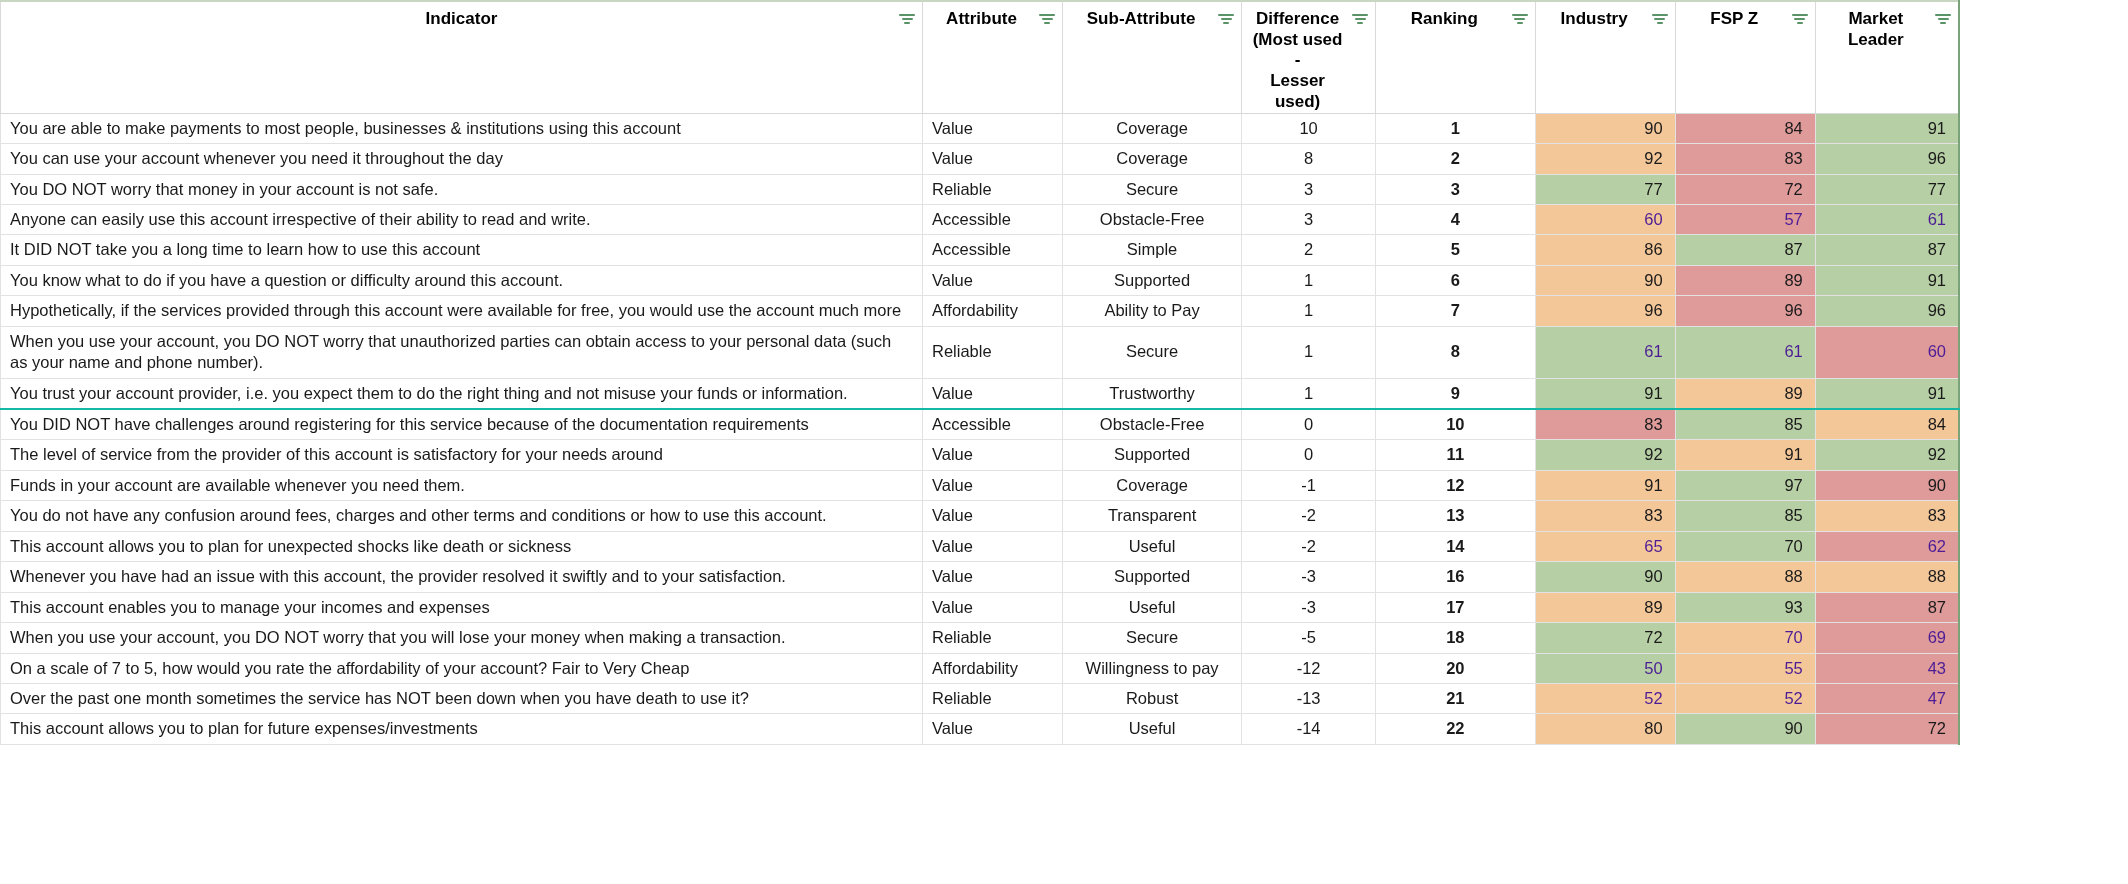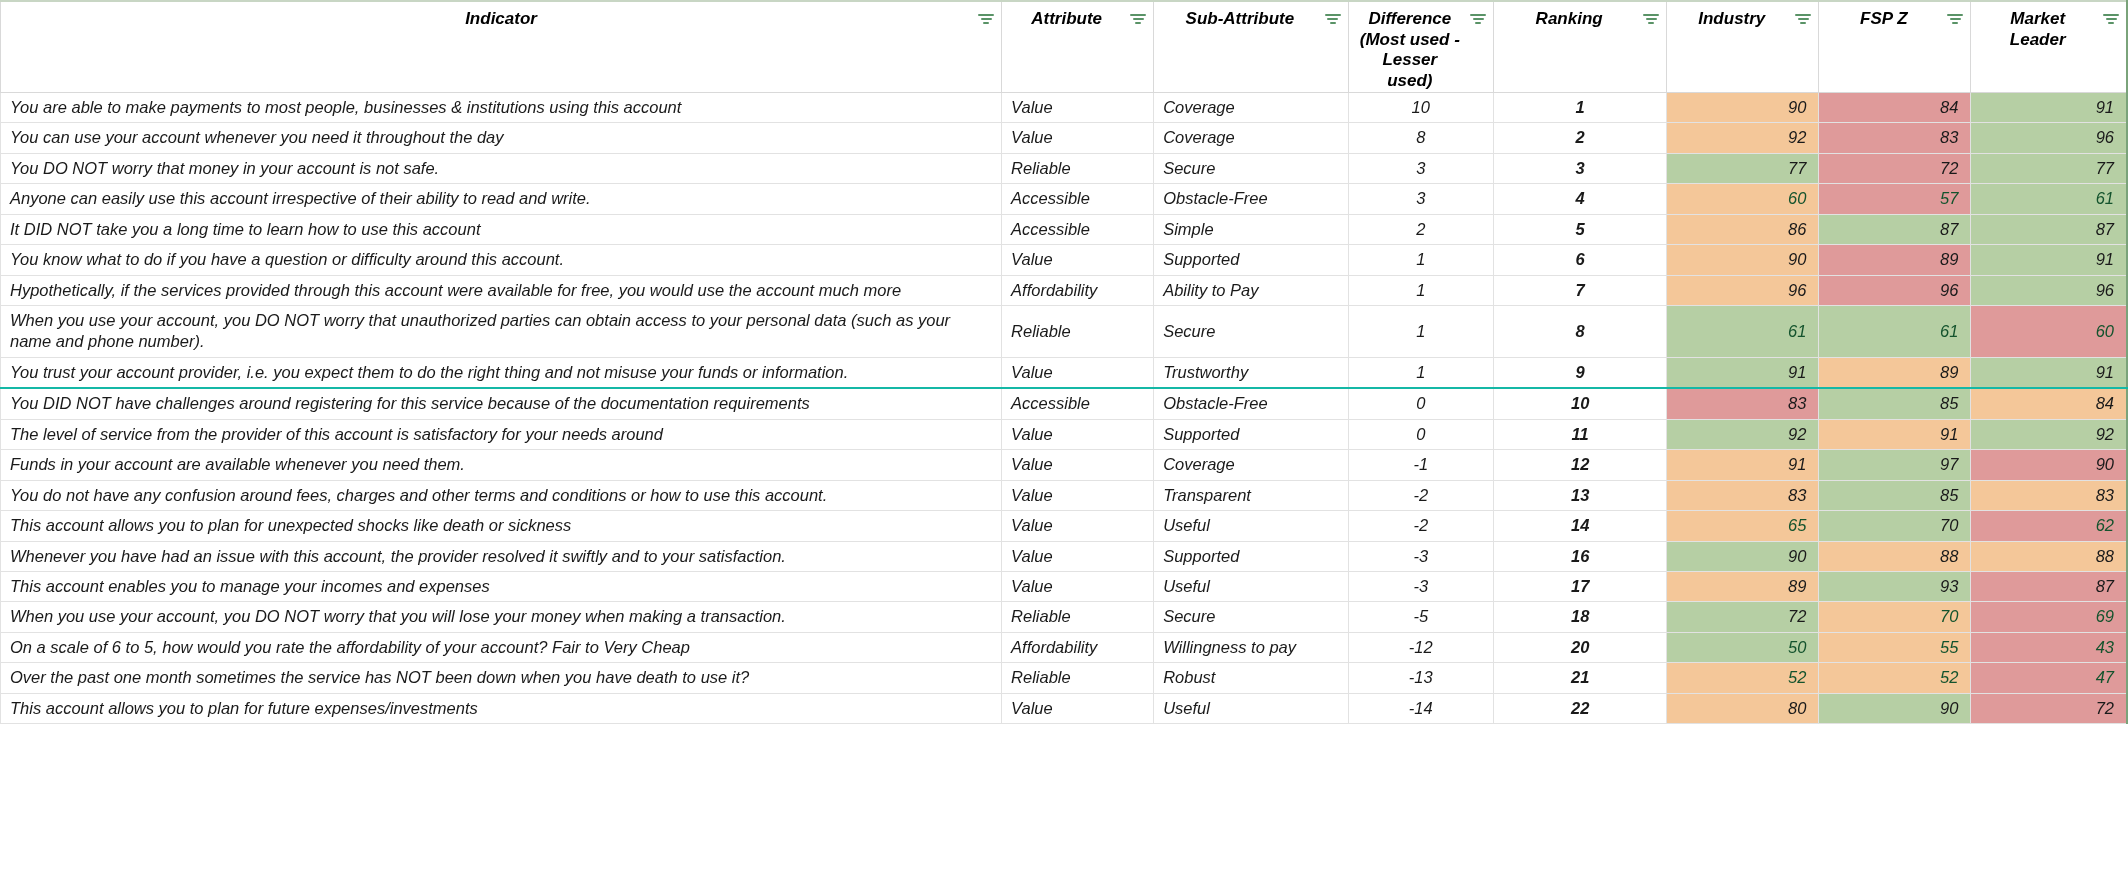--- a/index.html
+++ b/index.html
@@ -12,23 +12,22 @@
   #sheet {
     width: 2128px;
     height: 884px;
     position: relative;
     overflow: hidden;
     background: #ffffff;
   }
   table.grid {
     border-collapse: collapse;
     table-layout: fixed;
-    width: 2128px;
+    width: 1960px;
     border-spacing: 0;
-    font-style: italic;
   }
   table.grid col.c-indicator { width: 757px; }
   table.grid col.c-attribute { width: 115px; }
   table.grid col.c-subattr   { width: 147px; }
   table.grid col.c-diff      { width: 110px; }
   table.grid col.c-rank      { width: 131px; }
   table.grid col.c-industry  { width: 115px; }
   table.grid col.c-fspz      { width: 115px; }
   table.grid col.c-market    { width: 118px; }
 
@@ -75,31 +74,31 @@
     border: 1px solid #e2e2e2;
     font-size: 16.5px;
     color: #1a1a1a;
     padding: 4px 9px;
     line-height: 1.3;
     vertical-align: middle;
     background: #ffffff;
   }
   tbody td.indicator  { text-align: left; }
   tbody td.attribute  { text-align: left; }
-  tbody td.subattr    { text-align: left; white-space: nowrap; overflow: hidden; }
+  tbody td.subattr    { text-align: center; white-space: nowrap; overflow: hidden; }
   tbody td.diff       { text-align: center; }
   tbody td.rank       { text-align: center; font-weight: bold; }
   tbody td.num        { text-align: right; padding-right: 12px; }
 
   tbody tr.sep-after td { border-bottom: 2px solid #14b8a6; }
 
   .bg-green  { background: #b6cfa4 !important; }
   .bg-orange { background: #f4c799 !important; }
   .bg-red    { background: #df9a9a !important; }
-  .txt-red   { color: #14532d; }
+  .txt-red   { color: #4c1d95; }
 
   td.edge-right { border-right: 2px solid #7aa37a; }
   thead th.edge-right { border-right: 2px solid #7aa37a; }
 </style>
 </head>
 <body>
 
 <div id="sheet">
   <table class="grid">
     <colgroup>
@@ -348,21 +347,21 @@
           <td class="indicator">When you use your account, you DO NOT worry that you will lose your money when making a transaction.</td>
           <td class="attribute">Reliable</td>
           <td class="subattr">Secure</td>
           <td class="diff">-5</td>
           <td class="rank">18</td>
           <td class="num bg-green">72</td>
           <td class="num bg-orange txt-red">70</td>
           <td class="num bg-red txt-red edge-right">69</td>
         </tr>
         <tr>
-          <td class="indicator">On a scale of 6 to 5, how would you rate the affordability of your account? Fair to Very Cheap</td>
+          <td class="indicator">On a scale of 7 to 5, how would you rate the affordability of your account? Fair to Very Cheap</td>
           <td class="attribute">Affordability</td>
           <td class="subattr">Willingness to pay</td>
           <td class="diff">-12</td>
           <td class="rank">20</td>
           <td class="num bg-green txt-red">50</td>
           <td class="num bg-orange txt-red">55</td>
           <td class="num bg-red txt-red edge-right">43</td>
         </tr>
         <tr>
           <td class="indicator">Over the past one month sometimes the service has NOT been down when you have death to use it?</td>

